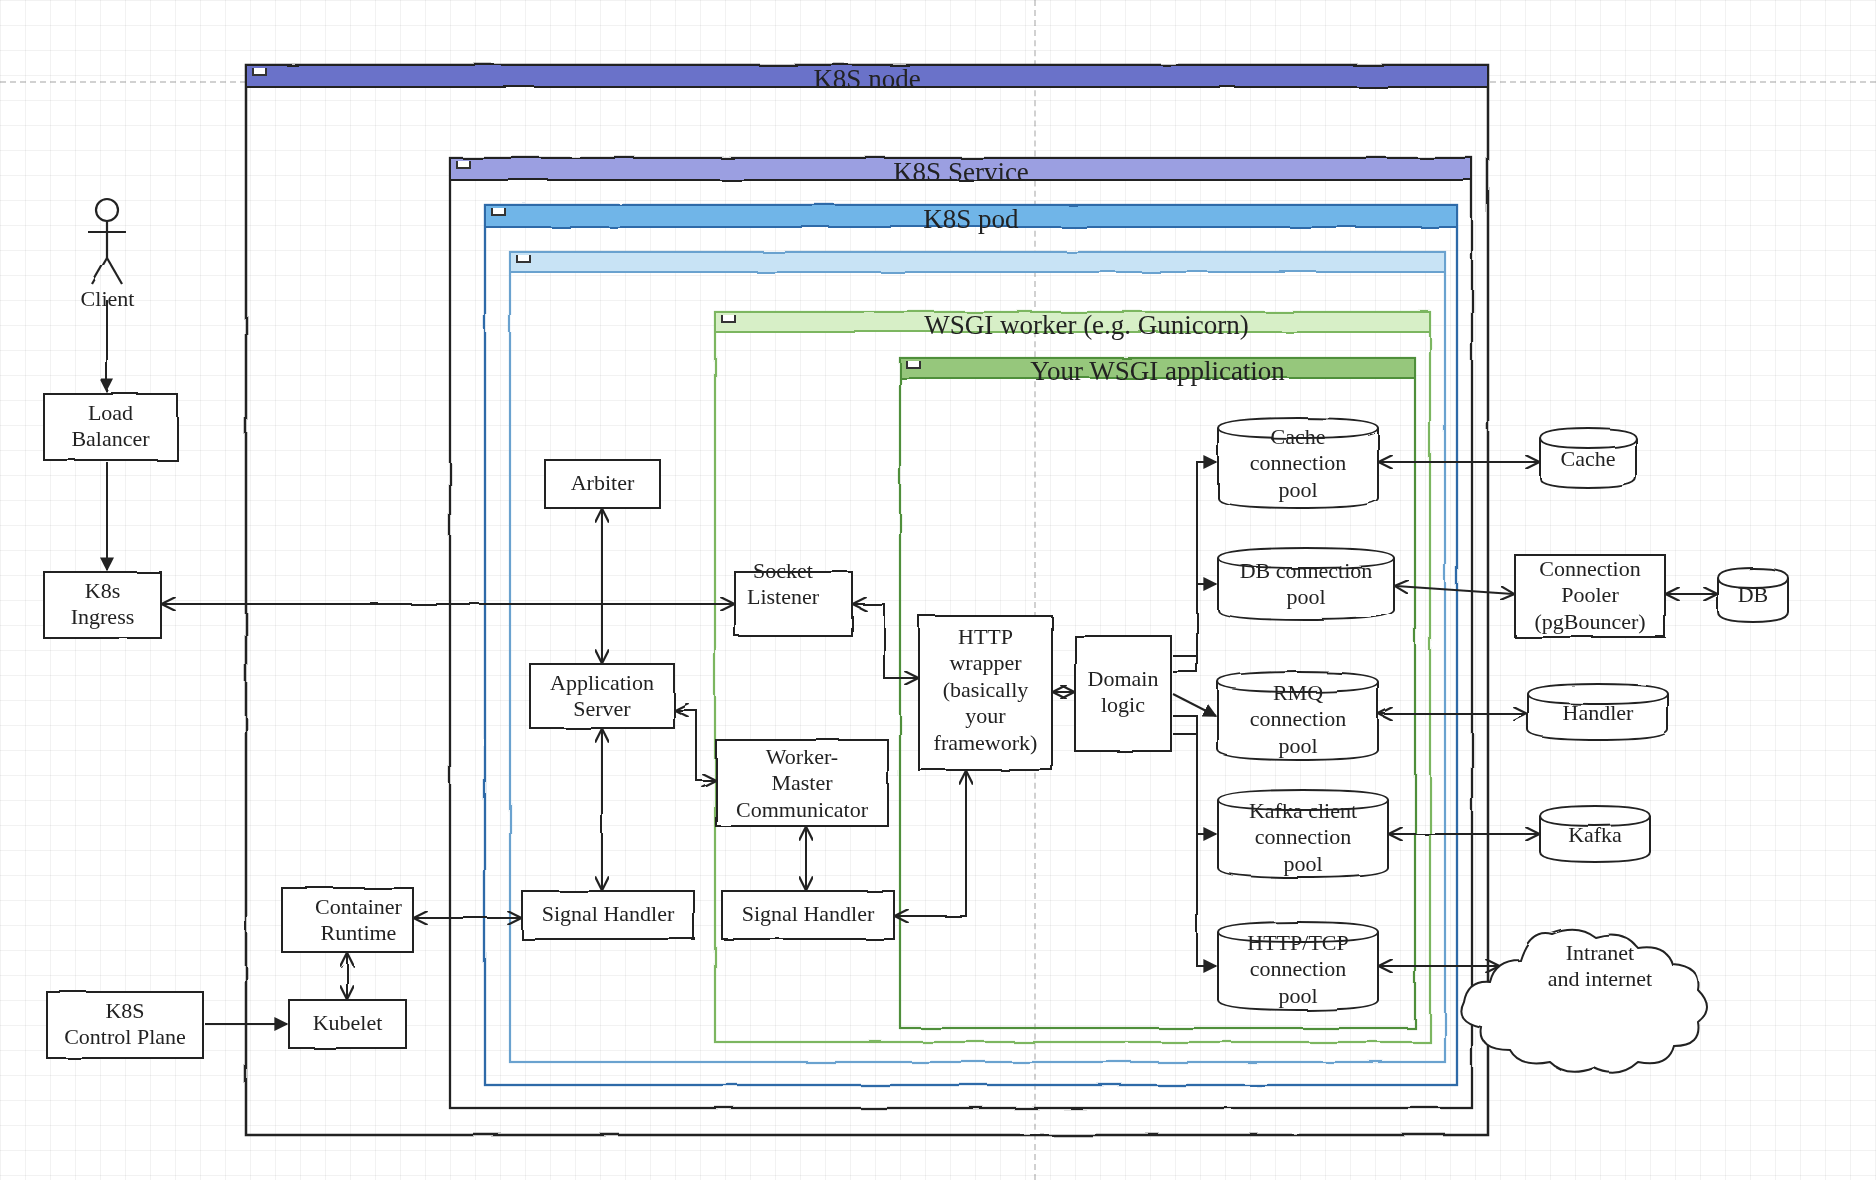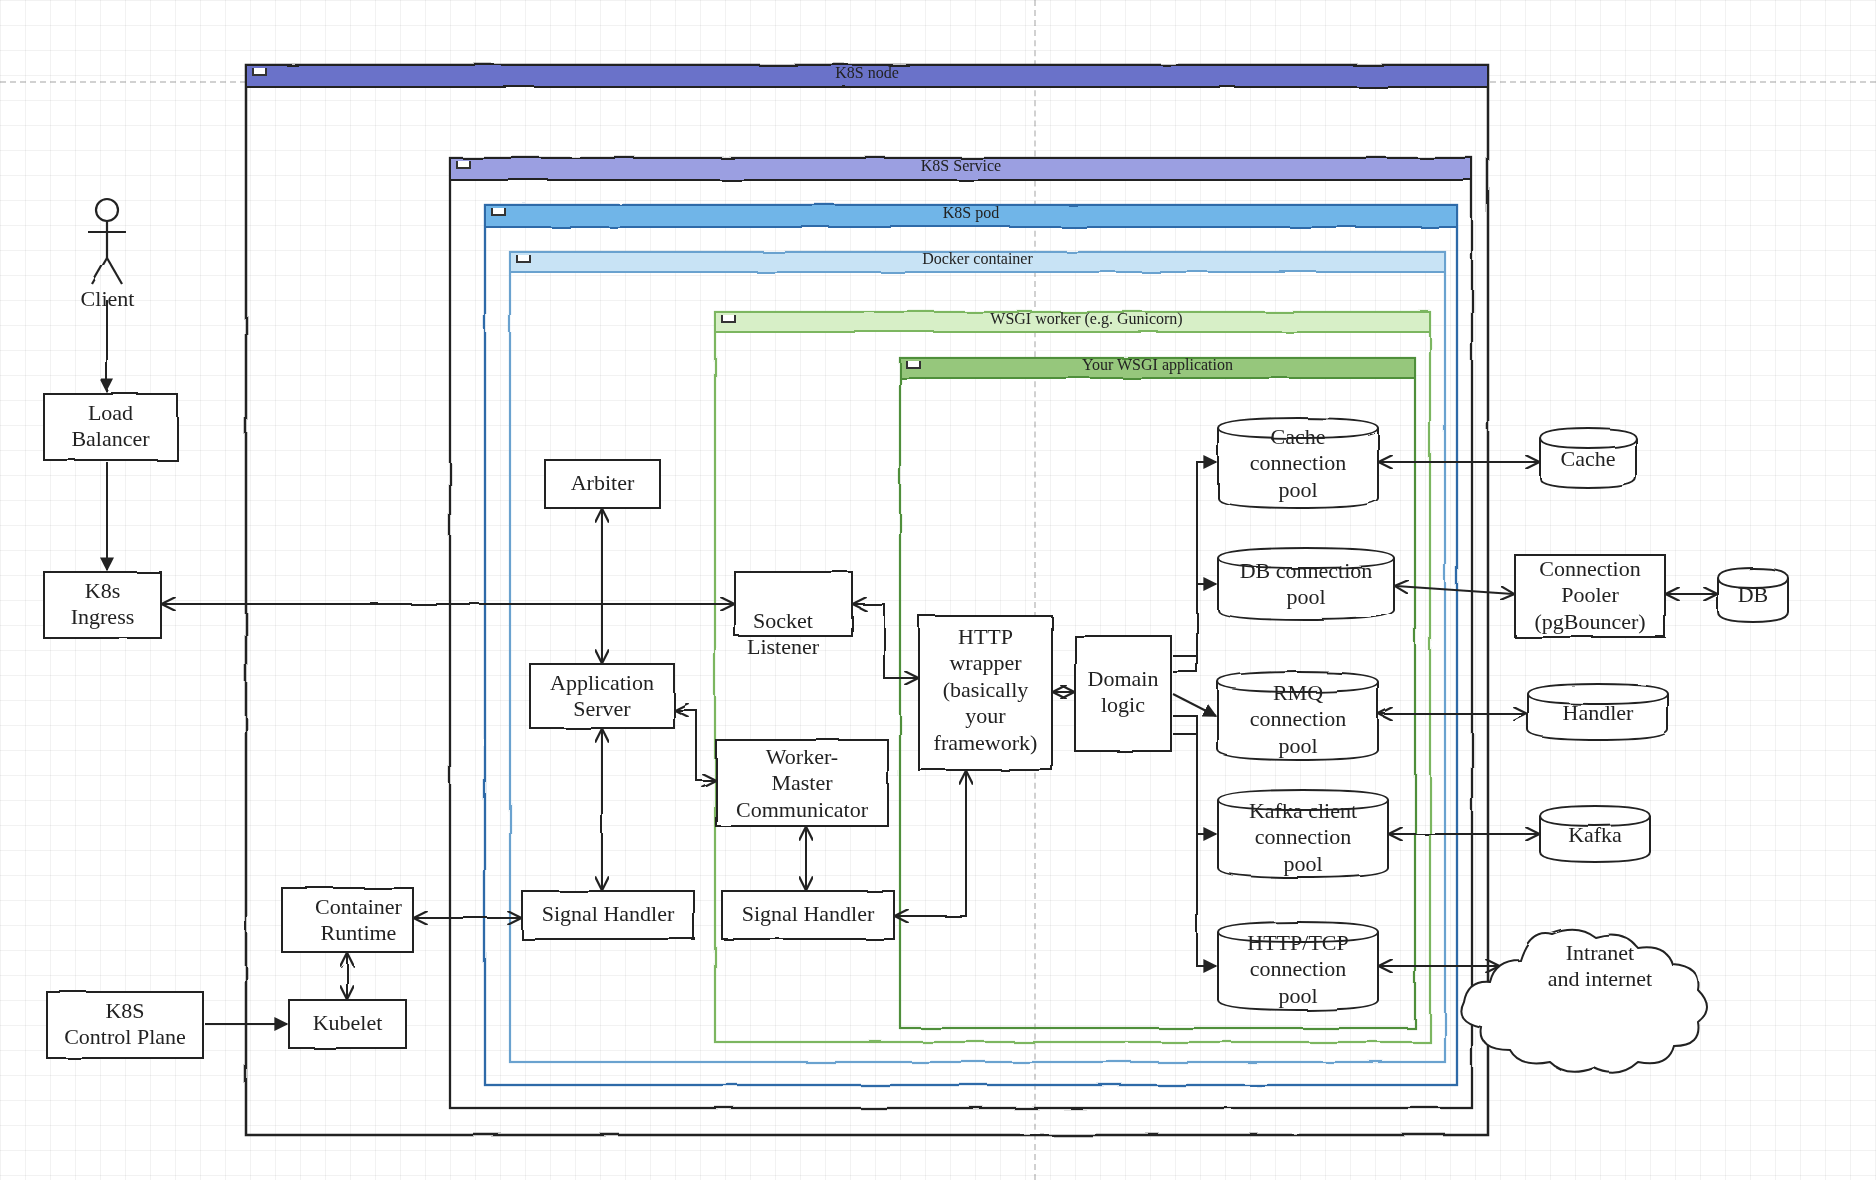--- a/index.html
+++ b/index.html
@@ -42,21 +42,21 @@
   svg { position: absolute; inset: 0; }
   .lbl {
     position: absolute;
     text-align: center;
     line-height: 1.2;
     white-space: pre;
   }
   .frame-lbl {
     position: absolute;
     text-align: center;
-    font-size: 16px;
+    font-size: 27px;
   }
   .tab {
     position: absolute;
     width: 11px;
     height: 6px;
     border: 2px solid #333;
     border-top: none;
     background: #fff;
   }
 </style>
@@ -240,21 +240,20 @@
   <div class="tab" style="left:252px; top:68px"></div>
   <div class="tab" style="left:456px; top:161px"></div>
   <div class="tab" style="left:491px; top:208px"></div>
   <div class="tab" style="left:516px; top:255px"></div>
   <div class="tab" style="left:721px; top:315px"></div>
   <div class="tab" style="left:906px; top:361px"></div>
 
   <div class="frame-lbl" style="left:246px; top:64px; width:1242px">K8S node</div>
   <div class="frame-lbl" style="left:450px; top:157px; width:1022px">K8S Service</div>
   <div class="frame-lbl" style="left:485px; top:204px; width:972px">K8S pod</div>
-  <div class="frame-lbl" style="left:510px; top:250px; width:935px">Docker container</div>
   <div class="frame-lbl" style="left:729px; top:310px; width:715px">WSGI worker (e.g. Gunicorn)</div>
   <div class="frame-lbl" style="left:900px; top:356px; width:515px">Your WSGI application</div>
 
   <div class="lbl" style="left:70px; top:286px; width:75px">Client</div>
 
   <div class="lbl" style="left:44px; top:400px; width:133px">Load
 Balancer</div>
   <div class="lbl" style="left:44px; top:578px; width:117px">K8s
 Ingress</div>
   <div class="lbl" style="left:47px; top:998px; width:156px">K8S
@@ -262,21 +261,21 @@
 
   <div class="lbl" style="left:293px; top:894px; width:131px">Container
 Runtime</div>
   <div class="lbl" style="left:289px; top:1010px; width:117px">Kubelet</div>
 
   <div class="lbl" style="left:545px; top:470px; width:115px">Arbiter</div>
   <div class="lbl" style="left:530px; top:670px; width:144px">Application
 Server</div>
   <div class="lbl" style="left:522px; top:901px; width:172px">Signal Handler</div>
 
-  <div class="lbl" style="left:735px; top:608px; width:96px">Socket
+  <div class="lbl" style="left:735px; top:558px; width:96px">Socket
 Listener</div>
   <div class="lbl" style="left:716px; top:744px; width:172px">Worker-
 Master
 Communicator</div>
   <div class="lbl" style="left:722px; top:901px; width:172px">Signal Handler</div>
 
   <div class="lbl" style="left:919px; top:624px; width:133px">HTTP
 wrapper
 (basically
 your

